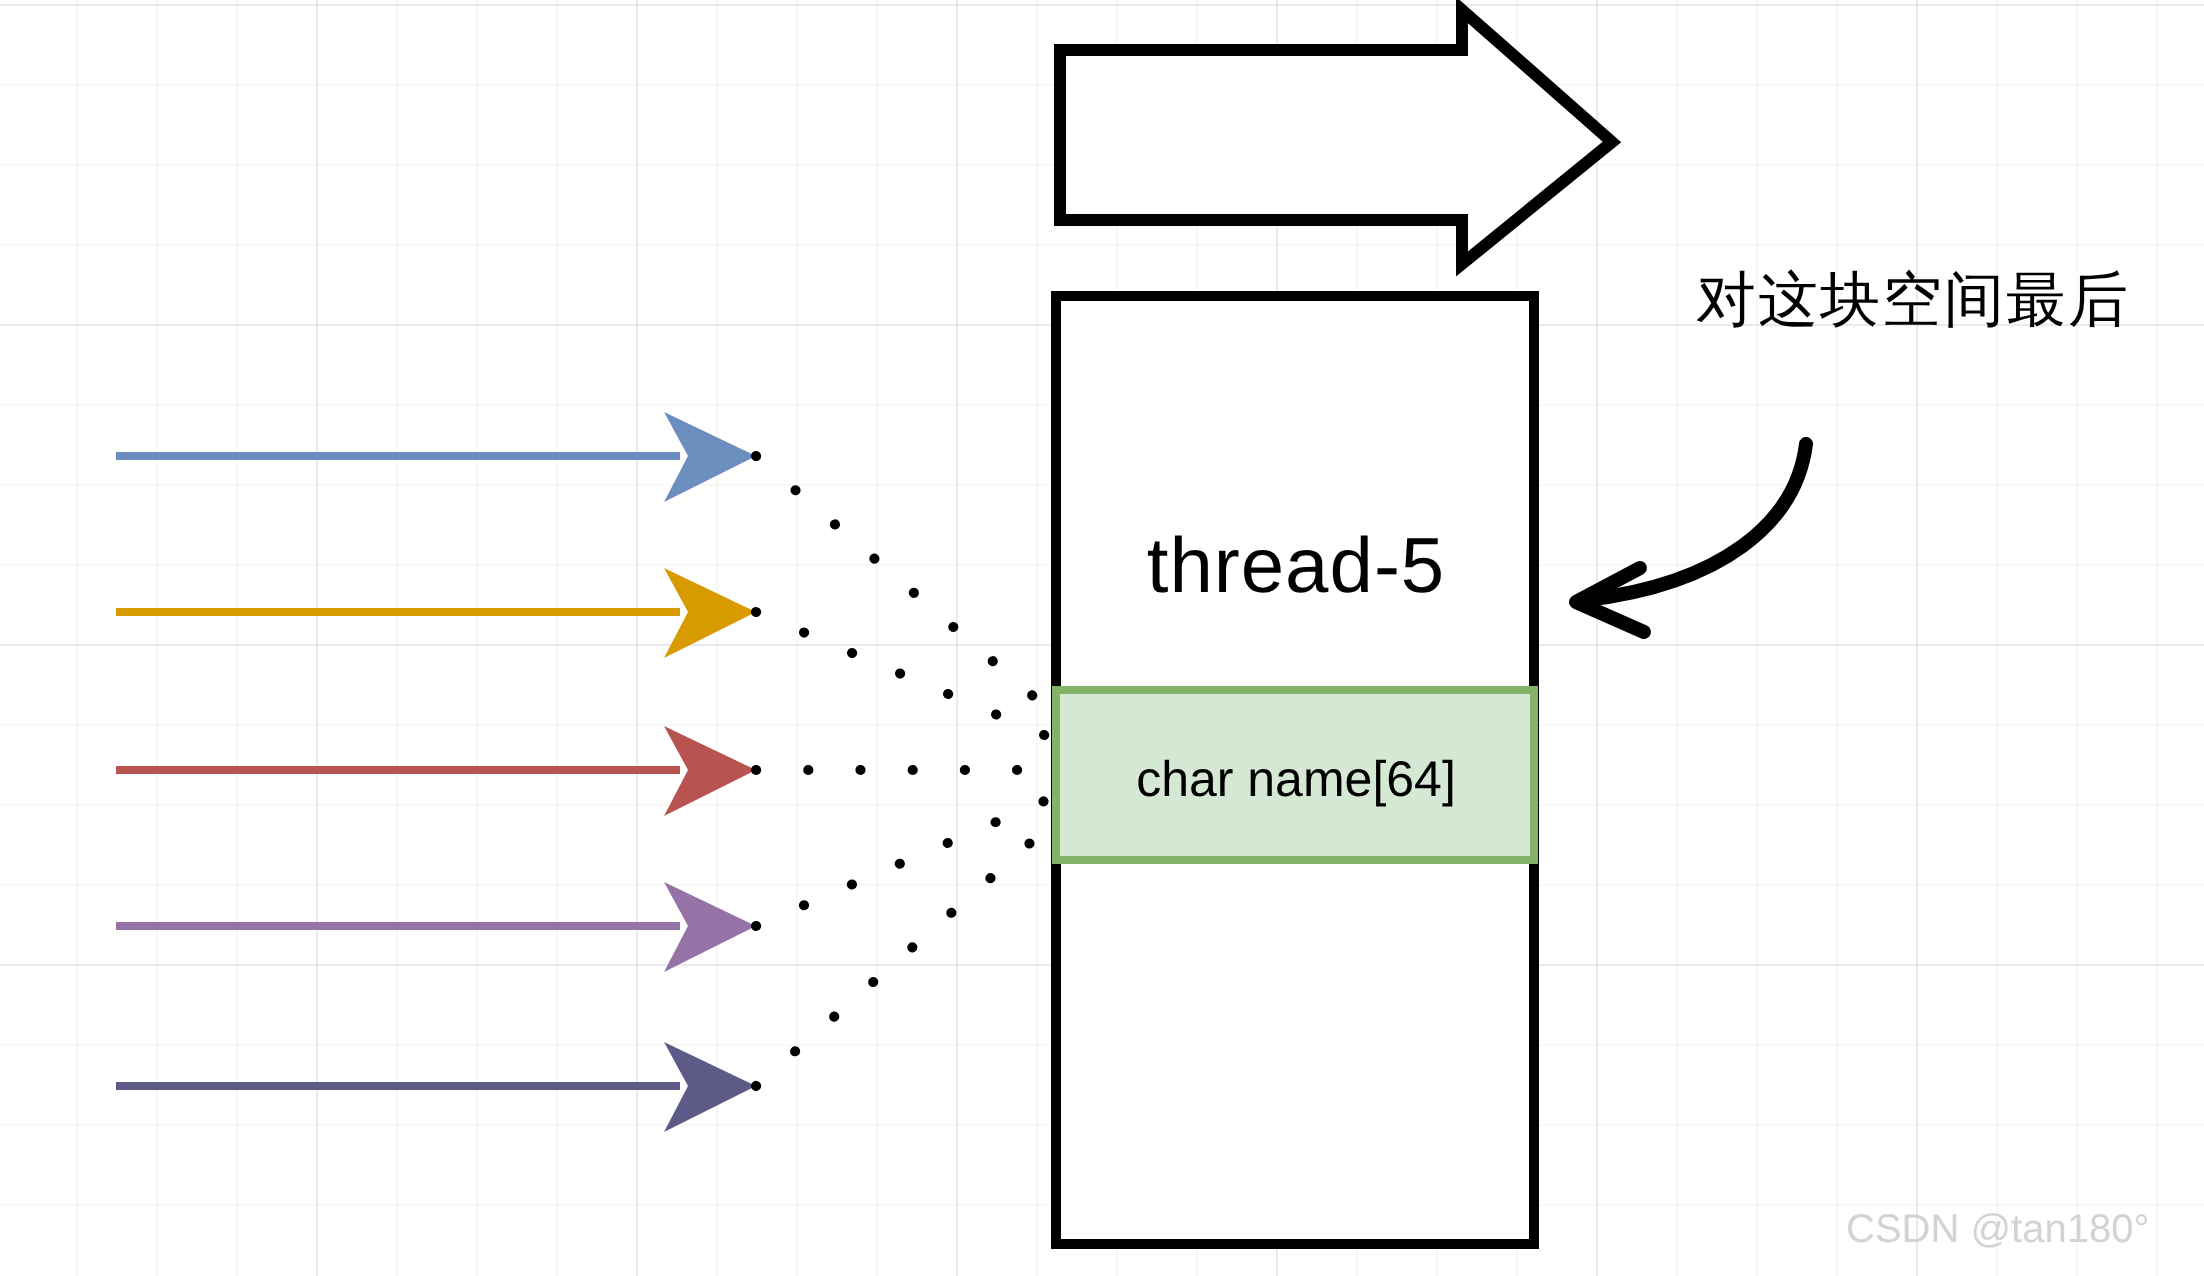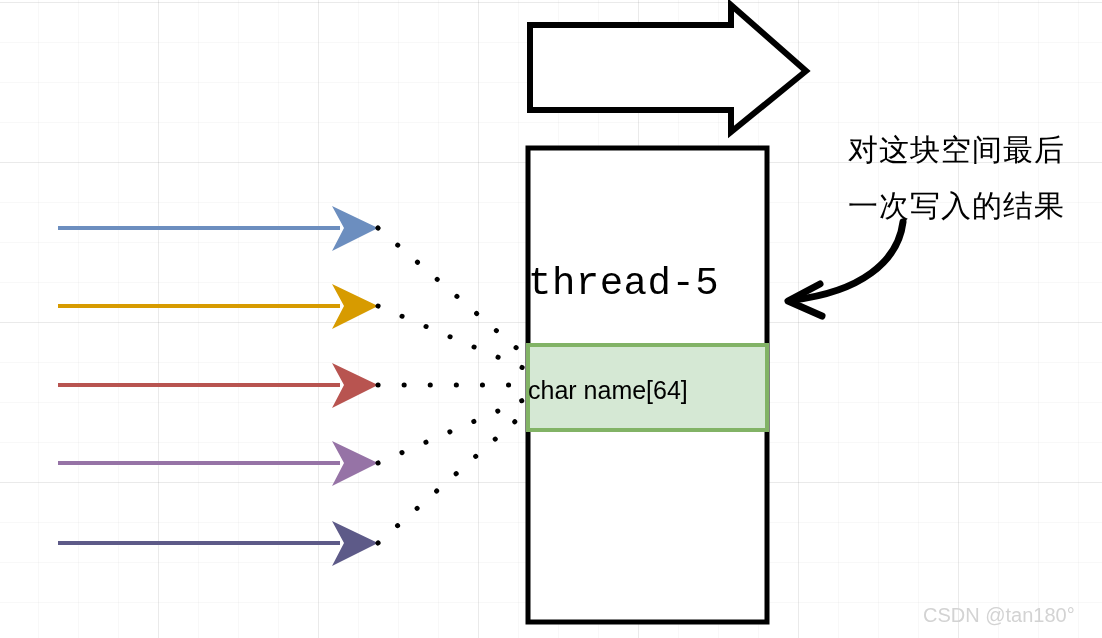--- a/index.html
+++ b/index.html
@@ -30,29 +30,29 @@
   }
   .txt {
     position: absolute;
     white-space: nowrap;
     color: #000000;
   }
   #thread-label {
     left: 528px;
     top: 262px;
     width: 240px;
-    text-align: left;
+    text-align: center;
     font-size: 39px;
     letter-spacing: 0.5px;
-    font-family: Liberation Mono, monospace;
   }
   #field-label {
     left: 528px;
     top: 376px;
     width: 240px;
+    text-align: center;
     font-size: 25px;
   }
   .anno-line {
     left: 848px;
     font-size: 30px;
     letter-spacing: 1px;
   }
   #anno-line-1 { top: 130px; }
   #anno-line-2 { top: 186px; }
   #watermark {
@@ -117,17 +117,16 @@
     </g>
 
   </svg>
 
   <div class="txt" id="thread-label">thread-5</div>
 
   <div class="txt" id="field-label">char name[64]</div>
 
   <div class="txt anno-line" id="anno-line-1">对这块空间最后</div>
 
-  <div class="txt anno-line" id="anno-line-2">一次写入的结果</div>
 
   <div class="txt" id="watermark">CSDN @tan180°</div>
 
 </div>
 
 </body></html>

